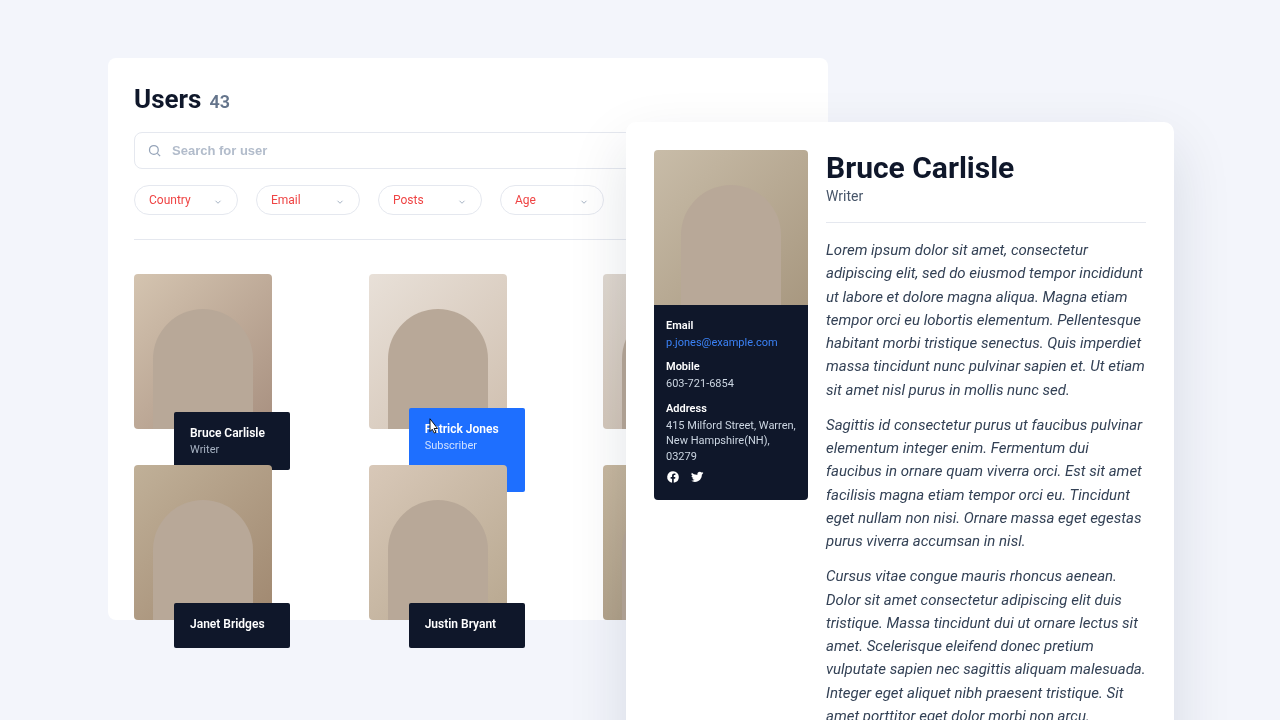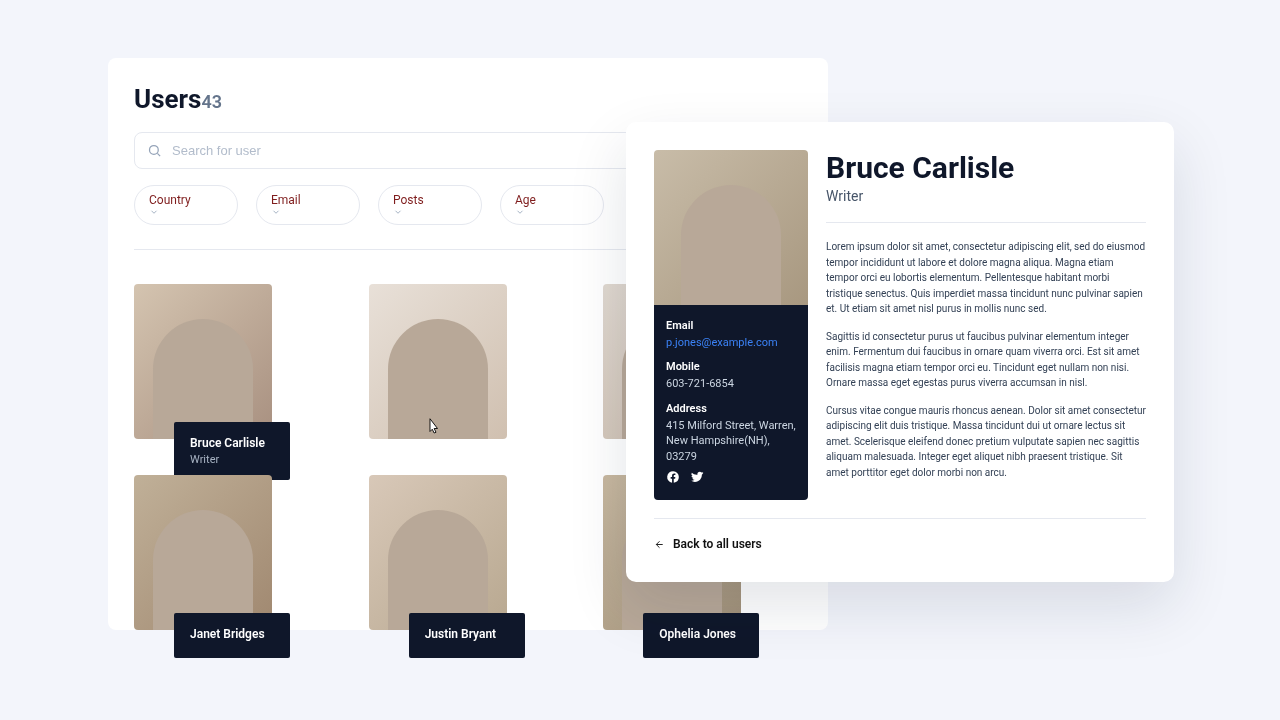--- a/index.html
+++ b/index.html
@@ -13,56 +13,56 @@
 }
 .main-panel {
   position: absolute;
   left: 108px;
   top: 58px;
   width: 720px;
   background: #fff;
   border-radius: 8px;
   padding: 26px 26px 0 26px;
 }
-.page-title-row { display: flex; align-items: baseline; }
+.page-title-row { display: flex; align-items: baseline; gap: 8px; }
 .page-title { font-size: 26px; font-weight: 700; color: #0f172a; }
 .page-count { font-size: 18px; font-weight: 600; color: #64748b; }
 .page-subtitle { font-size: 12px; color: #64748b; margin-top: 6px; }
 .search-wrap {
   margin-top: 18px;
   display: flex;
   align-items: center;
   border: 1px solid #e5e8ef;
   border-radius: 8px;
   padding: 10px 12px;
   gap: 10px;
 }
 .search-icon { width: 15px; height: 15px; color: #94a3b8; }
 .search-input {
   border: none;
   outline: none;
   font-size: 13px;
   color: #64748b;
   flex: 1;
   background: transparent;
+  font-weight: bold;
 }
 .search-input::placeholder { color: #b2bccb; }
 .filters { display: flex; gap: 18px; margin-top: 16px; }
 .filter-pill {
   display: flex;
-  align-items: flex-start;
+  align-items: flex-end;
   justify-content: space-between;
   border: 1px solid #e5e8ef;
   border-radius: 999px;
   padding: 7px 14px;
   font-size: 12px;
-  color: #7f1d1d;
+  color: #ef4444;
   min-width: 104px;
   cursor: pointer;
-  flex-direction: column;
 }
 .chevron { width: 10px; height: 10px; color: #94a3b8; }
 .divider { height: 1px; background: #e5e8ef; margin-top: 24px; }
 .user-grid {
   display: grid;
   grid-template-columns: repeat(3, 1fr);
   gap: 36px 36px;
   margin-top: 34px;
 }
 .user-card { position: relative; }
@@ -150,21 +150,21 @@
 }
 .meta-label { font-size: 11px; font-weight: 600; margin-bottom: 3px; }
 .meta-value { font-size: 11px; color: #cbd5e1; margin-bottom: 10px; line-height: 1.4; }
 .meta-email { color: #3b82f6; }
 .social-row { display: flex; gap: 10px; margin-top: 4px; }
 .social-icon { width: 14px; height: 14px; color: #fff; }
 .detail-main { flex: 1; }
 .detail-name { font-size: 30px; font-weight: 700; color: #0f172a; }
 .detail-role { font-size: 14px; color: #475569; margin-top: 3px; }
 .detail-hr { height: 1px; background: #e5e8ef; margin: 18px 0 16px 0; }
-.detail-para { font-size: 10px; color: #334155; line-height: 1.55; margin-bottom: 12px; }
+.detail-para { font-size: 15px; color: #334155; line-height: 1.55; margin-bottom: 12px; font-style: italic; }
 .detail-bottom-hr { height: 1px; background: #e5e8ef; margin: 18px 0 16px 0; }
 .back-link {
   display: inline-flex;
   align-items: center;
   gap: 8px;
   font-size: 12px;
   font-weight: 600;
   color: #111;
   cursor: pointer;
 }
@@ -233,20 +233,31 @@
         </div>
       <div class="user-label">
         <div class="user-name">Bruce Carlisle</div>
         <div class="user-role">Writer</div>
       </div>
     </div>
     <div class="user-card">
       <div class="user-photo">
           <div class="avatar-placeholder"></div>
         </div>
+      <div class="user-label highlight">
+        <div class="user-name">Patrick Jones</div>
+        <div class="user-role">Subscriber</div>
+        <a class="view-profile">
+          <span>View profile</span>
+          <svg class="arrow-up-right" viewBox="0 0 24 24" fill="none" stroke="currentColor" stroke-width="2">
+              <line x1="7" y1="17" x2="17" y2="7"></line>
+              <polyline points="8 7 17 7 17 16"></polyline>
+            </svg>
+        </a>
+      </div>
     </div>
     <div class="user-card">
       <div class="user-photo">
           <div class="avatar-placeholder"></div>
         </div>
       <div class="user-label">
         <div class="user-name">Natalie Beaulieu</div>
         <div class="user-role">Editor</div>
       </div>
     </div>

